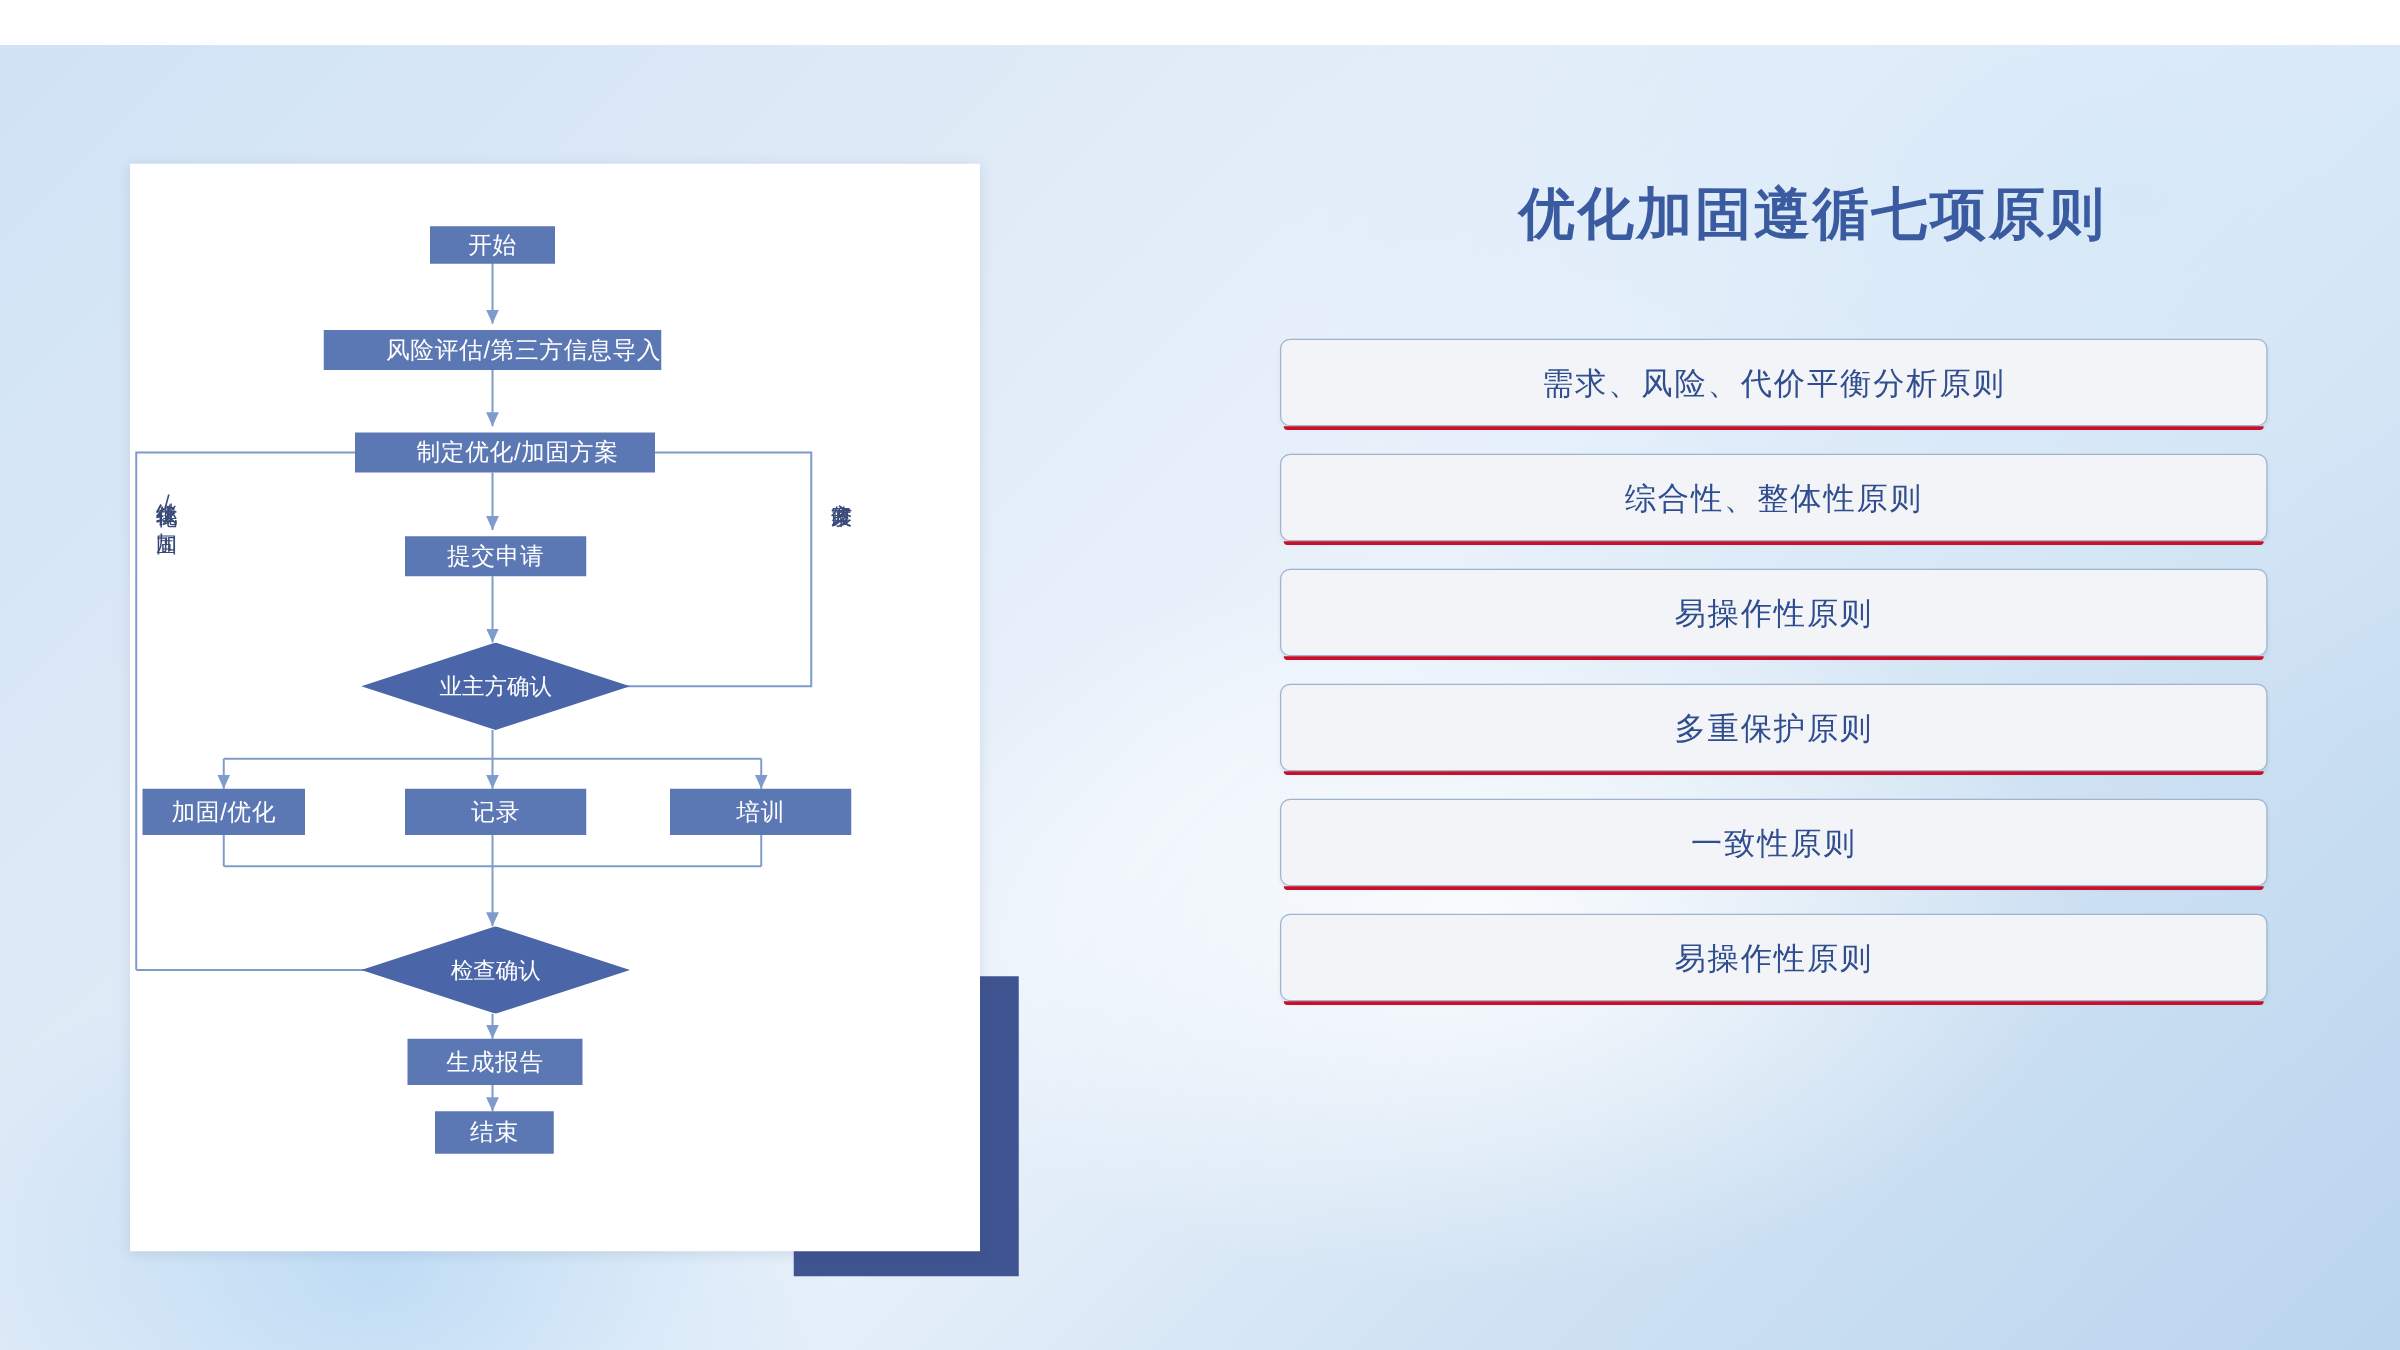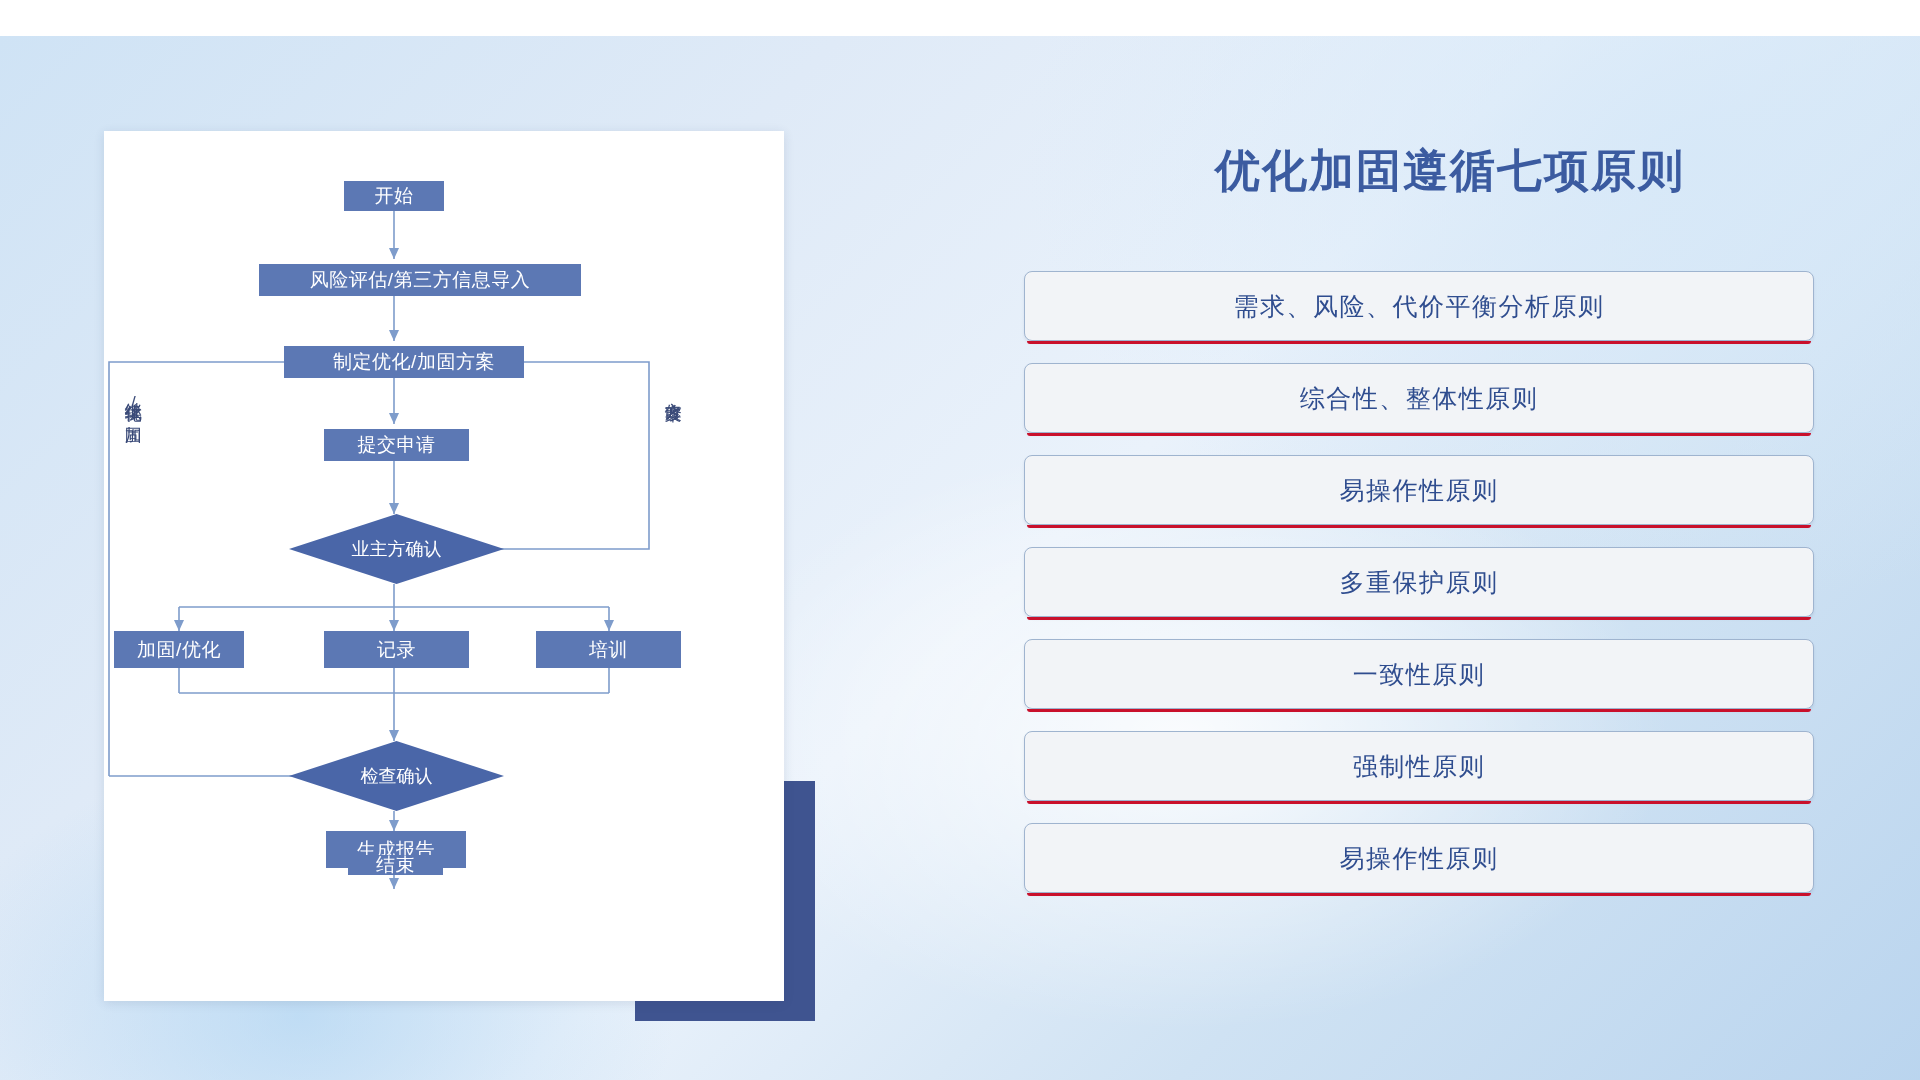--- a/index.html
+++ b/index.html
@@ -178,21 +178,21 @@
 
           <path d="M5,645 L5,231 L258,231" marker-end="url(#arr)"></path>
           <line x1="5" y1="645" x2="212" y2="645"></line>
         </g>
       </svg>
 
       <div class="fl-box" style="left:240px; top:50px; width:100px; height:30px;">
         <span>开始</span>
       </div>
 
-      <div class="fl-box" style="left:155px; top:133px; width:322px; height:32px;">
+      <div class="fl-box" style="left:155px; top:133px; width:270px; height:32px;justify-content:flex-end;">
         <span>风险评估/第三方信息导入</span>
       </div>
 
       <div class="fl-box" style="left:180px; top:215px; width:220px; height:32px;padding-left:20px;">
         <span>制定优化/加固方案</span>
       </div>
 
       <div class="fl-box" style="left:220px; top:298px; width:145px; height:32px;">
         <span>提交申请</span>
       </div>
@@ -216,21 +216,21 @@
 
       <div class="fl-diamond-wrap" style="left:185px; top:610px; width:215px; height:70px;">
         <div class="fl-diamond"></div>
         <span class="fl-diamond-label">检查确认</span>
       </div>
 
       <div class="fl-box" style="left:222px; top:700px; width:140px; height:37px;">
         <span>生成报告</span>
       </div>
 
-      <div class="fl-box" style="left:244px; top:724px; width:95px; height:20px;">
+      <div class="fl-box" style="left:244px; top:758px; width:95px; height:34px;">
         <span>结束</span>
       </div>
 
       <div class="vlabel" style="left:20px; top:258px; height:160px;">继续优化/加固</div>
 
       <div class="vlabel" style="left:560px; top:258px; height:130px;">方案修改</div>
 
     </div>
   </div>
 
@@ -246,20 +246,17 @@
     <div class="bar">
       <span class="bar-label">易操作性原则</span>
     </div>
     <div class="bar">
       <span class="bar-label">多重保护原则</span>
     </div>
     <div class="bar">
       <span class="bar-label">一致性原则</span>
     </div>
     <div class="bar">
-      <span class="bar-label">强制性原则</span>
-    </div>
-    <div class="bar">
       <span class="bar-label">易操作性原则</span>
     </div>
   </div>
 
 </div>
 
 </body></html>

